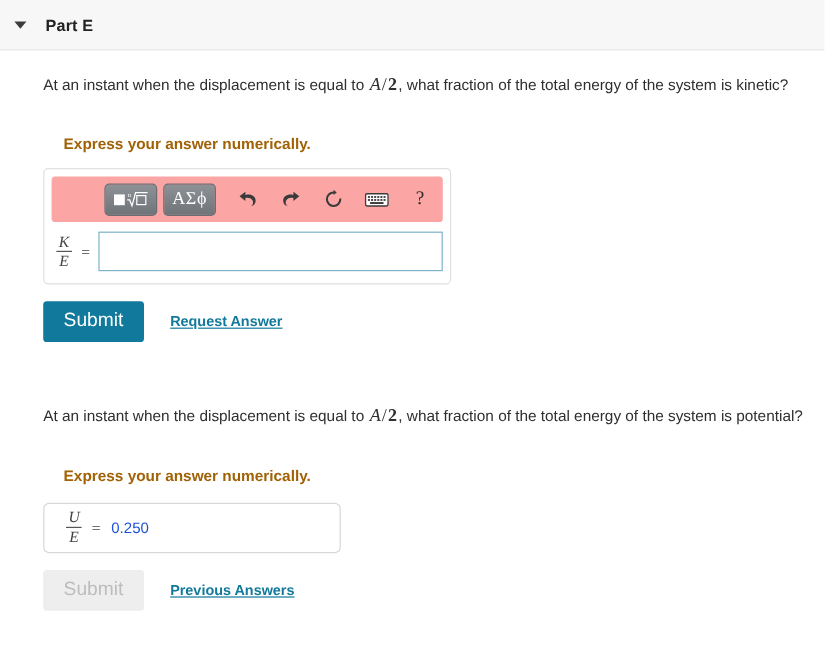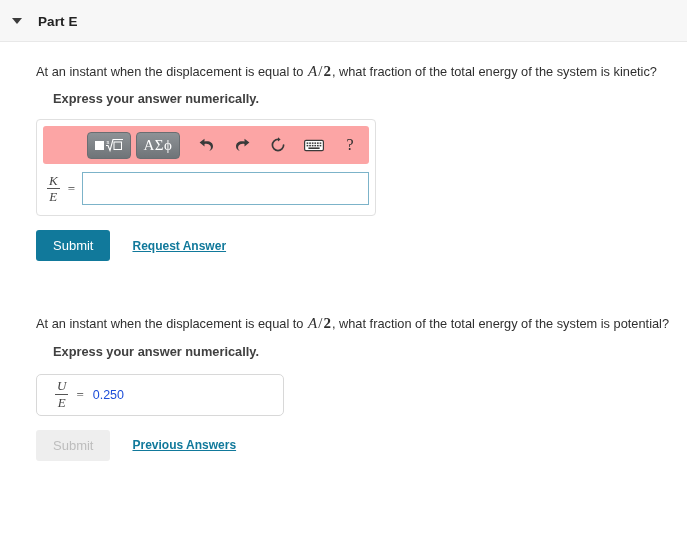--- a/index.html
+++ b/index.html
@@ -74,22 +74,22 @@
     font-size: 15px;
     padding: 0 1px;
     text-align: center;
   }
   .mathvar .slash { font-style: normal; padding: 0 1px; }
   .mathvar .num { font-style: normal; font-weight: bold; }
 
   .instruction {
     font-weight: bold;
     font-size: 12.8px;
-    color: #404040;
-    margin-top: 10px;
+    color: #a16207;
+    margin-top: 31px;
     padding-left: 17px;
   }
 
   
   .answer-shell {
     margin-top: 13px;
     width: 340px;
     border: 1px solid #e0e0e0;
     border-radius: 4px;
     background: #ffffff;
@@ -183,21 +183,21 @@
     display: flex;
     align-items: center;
     margin-top: 14px;
   }
   .btn-submit {
     background: #11799b;
     color: #ffffff;
     border: none;
     border-radius: 3px;
     font-family: "Liberation Sans", sans-serif;
-    font-size: 13px;
+    font-size: 16px;
     padding: 8px 17px;
     cursor: pointer;
   }
   .btn-submit.disabled {
     background: #eeeeee;
     color: #bdbdbd;
     cursor: default;
   }
   .link {
     color: #11799b;

